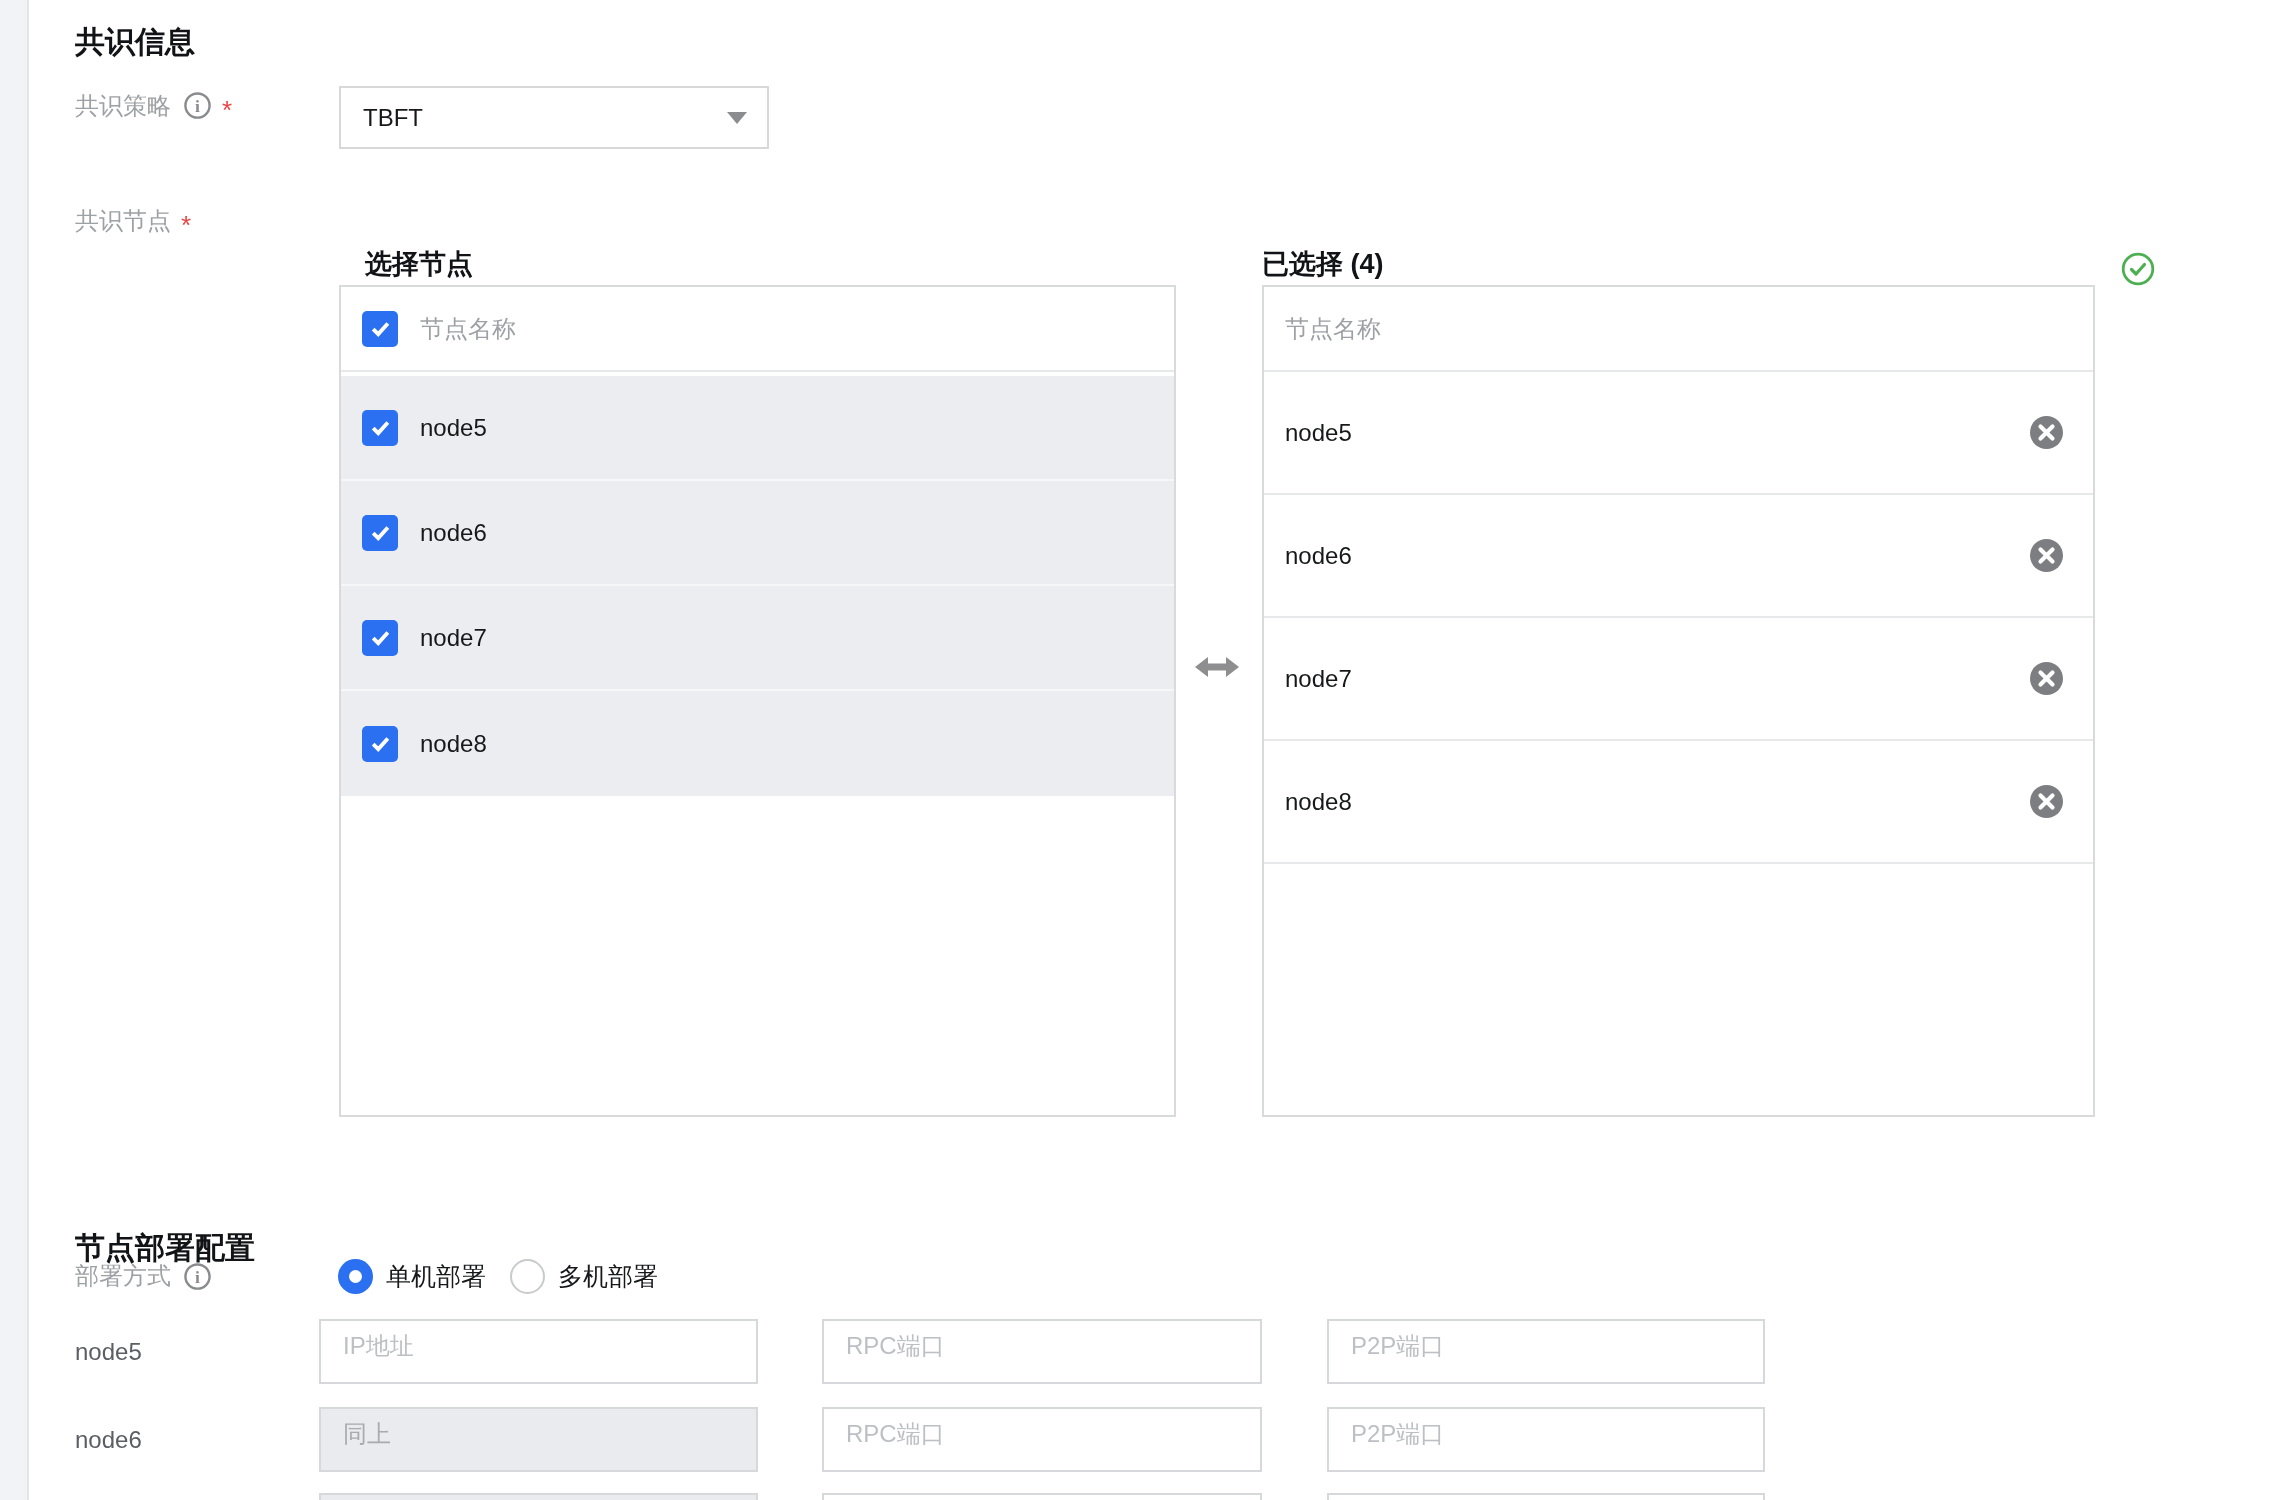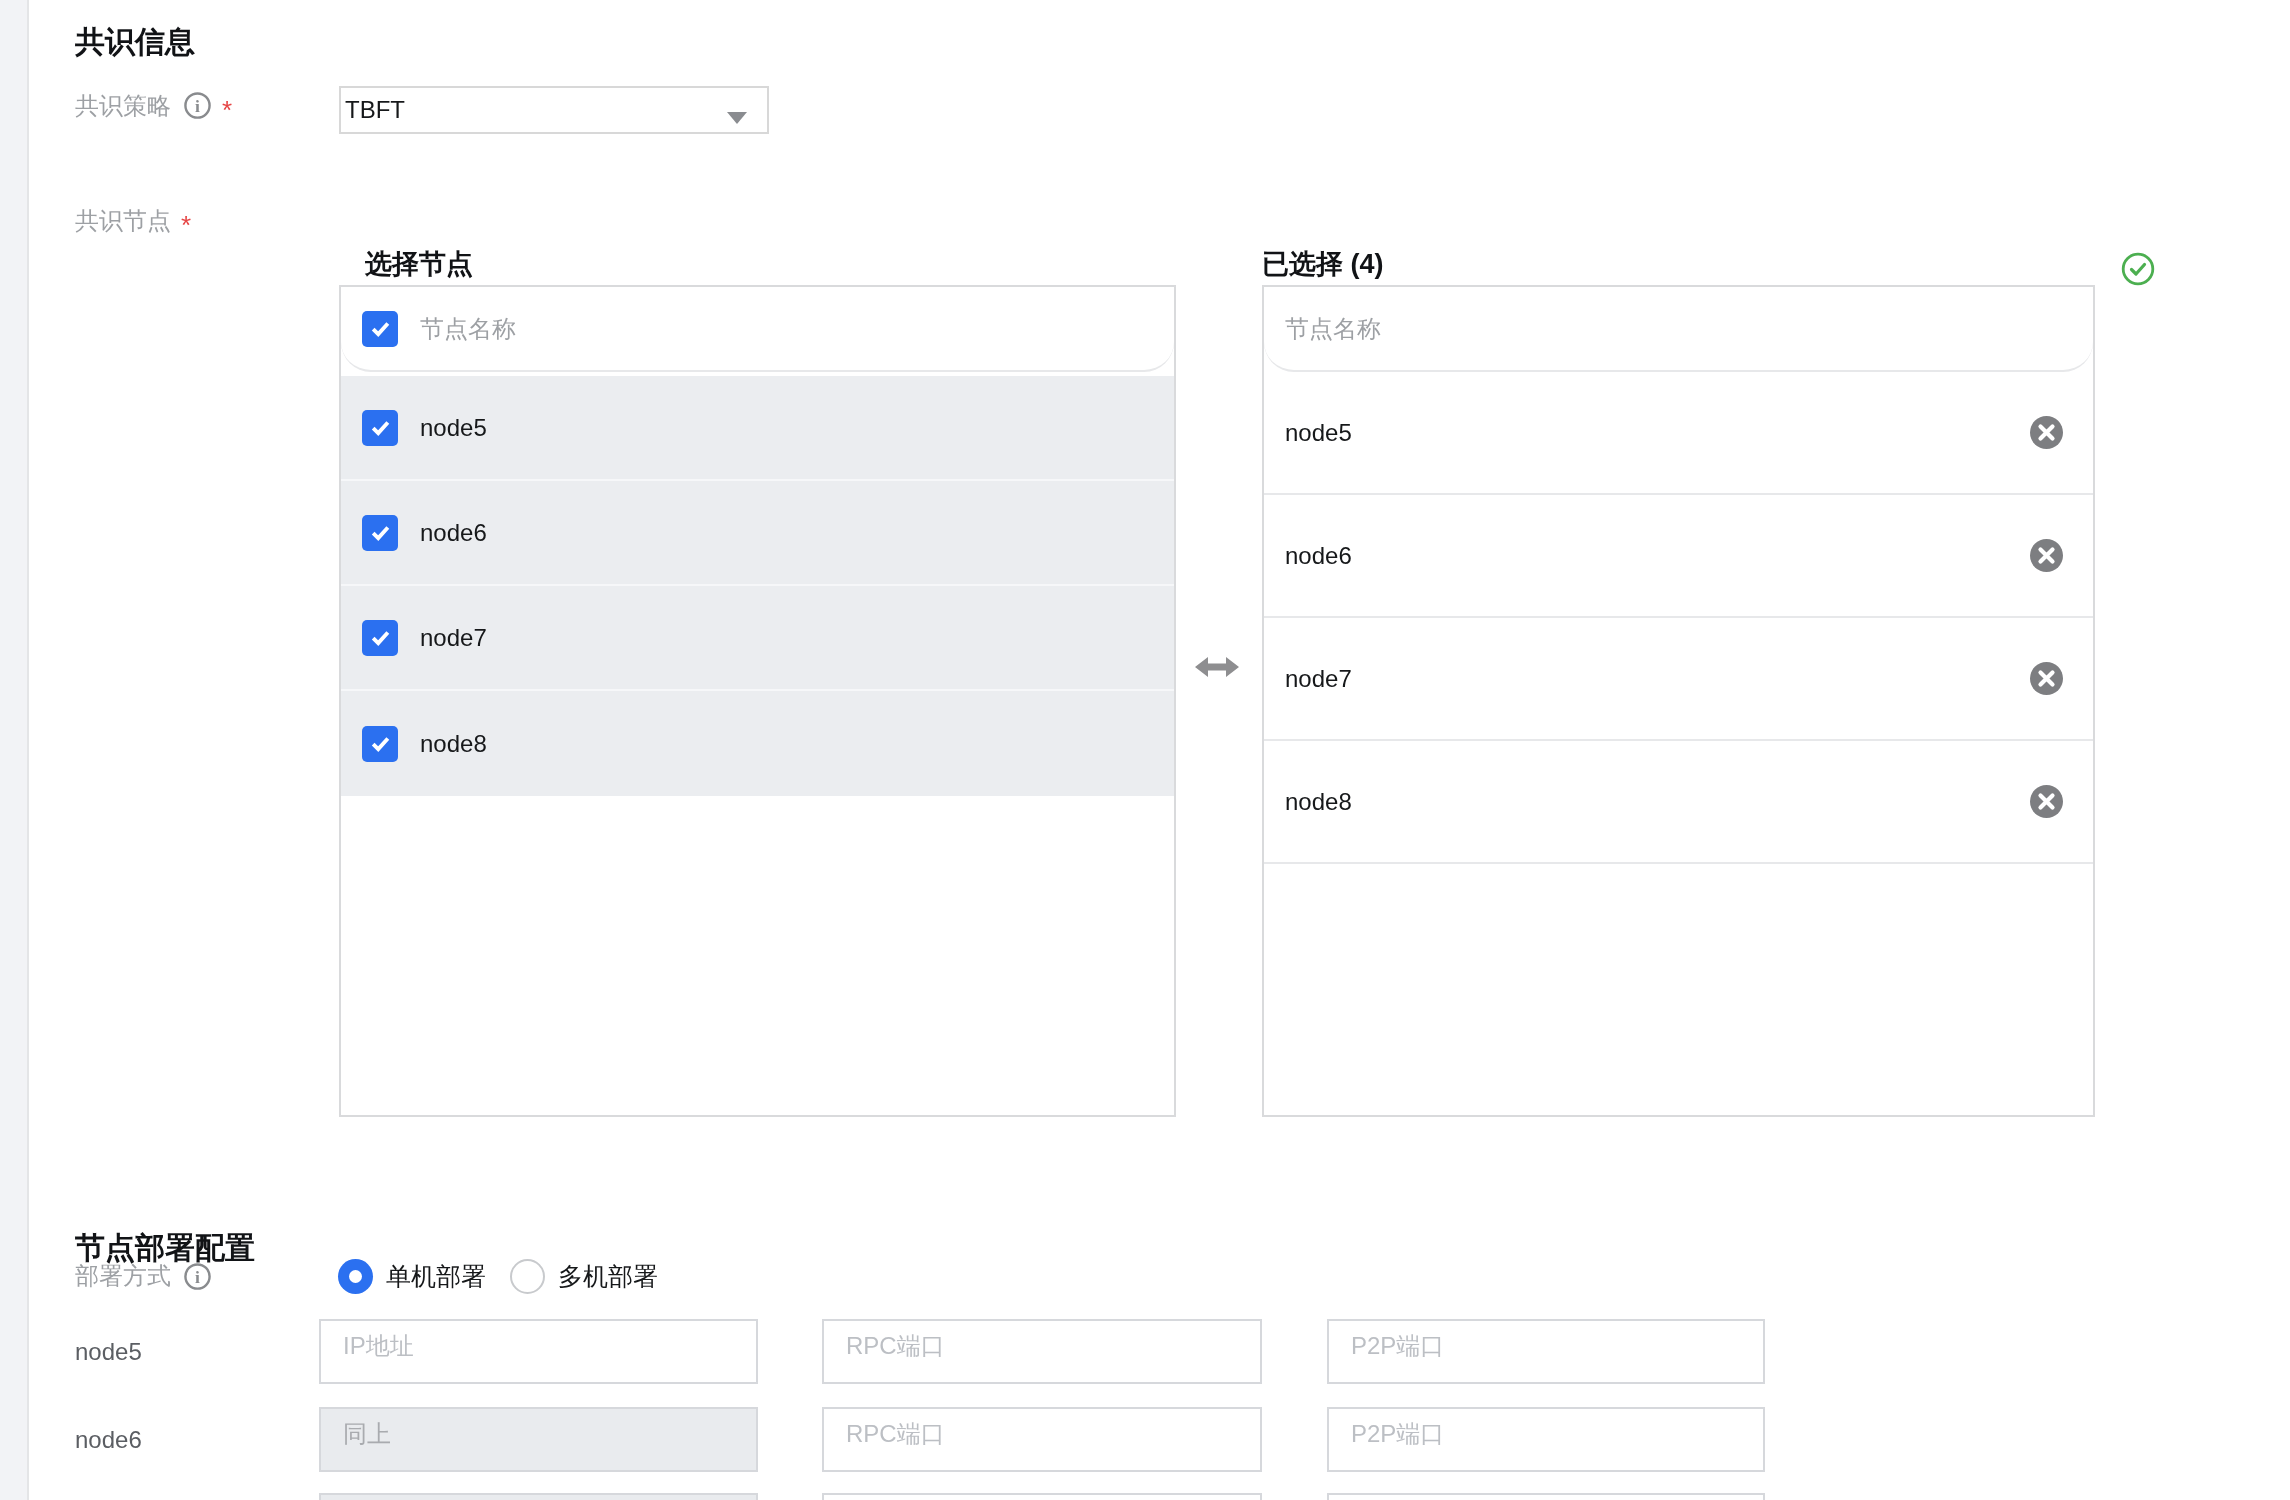--- a/index.html
+++ b/index.html
@@ -19,33 +19,33 @@
     -webkit-font-smoothing:antialiased;
   }
   .side-strip{position:absolute;left:0;top:0;width:27px;height:1500px;background:#F2F3F6;border-right:2px solid #E4E5E7;}
   .section-title{position:absolute;left:75px;font-size:30px;font-weight:700;color:#111316;}
   .field-label-row{position:absolute;left:75px;display:flex;align-items:center;}
   .field-label{font-size:24px;color:var(--label-gray);}
   .info-icon{margin-left:12px;width:29px;height:29px;flex:none;}
   .req{margin-left:10px;color:#E64545;font-size:26px;line-height:1;position:relative;top:4px;}
   
   .select-box{
-    position:absolute;left:339px;top:86px;width:430px;height:48px;box-sizing:border-box;
+    position:absolute;left:339px;top:86px;width:430px;height:63px;box-sizing:border-box;
     border:2px solid #D8D8D8;background:#fff;display:flex;align-items:center;
-    padding-left:4px;font-size:24px;color:var(--ink);cursor:pointer;
+    padding-left:22px;font-size:24px;color:var(--ink);cursor:pointer;
   }
   .caret{position:absolute;right:20px;top:24px;width:0;height:0;
     border-left:10px solid transparent;border-right:10px solid transparent;border-top:12px solid #8A8C90;}
   
   .picker-heading{position:absolute;top:246px;font-size:27px;font-weight:700;color:#111316;}
   
   .panel{position:absolute;top:285px;height:832px;box-sizing:border-box;border:2px solid var(--border-gray);background:#fff;}
   .panel.left{left:339px;width:837px;}
   .panel.right{left:1262px;width:833px;}
-  .phead{display:flex;align-items:center;height:85px;border-bottom:2px solid var(--sep);padding-left:21px;box-sizing:border-box;border-radius:30px;}
+  .phead{display:flex;align-items:center;height:85px;border-bottom:2px solid var(--sep);padding-left:21px;box-sizing:border-box;}
   .phead .htext{color:var(--label-gray);font-size:24px;}
   .panel.left .phead .htext{margin-left:22px;}
   .lrows{margin-top:4px;}
   .lrow{height:105px;background:var(--row-gray);display:flex;align-items:center;padding-left:21px;
     border-bottom:2px solid #F6F7F9;box-sizing:border-box;cursor:pointer;}
   .lrow:last-child{border-bottom:none;}
   .cb{width:36px;height:36px;background:var(--blue);border-radius:5px;display:flex;align-items:center;justify-content:center;flex:none;cursor:pointer;}
   .cb svg{width:27px;height:27px;display:block;}
   .ntext{margin-left:22px;font-size:24px;color:var(--ink);}
   .rrow{height:123px;display:flex;align-items:center;padding:0 30px 0 21px;border-bottom:2px solid var(--sep);box-sizing:border-box;}

